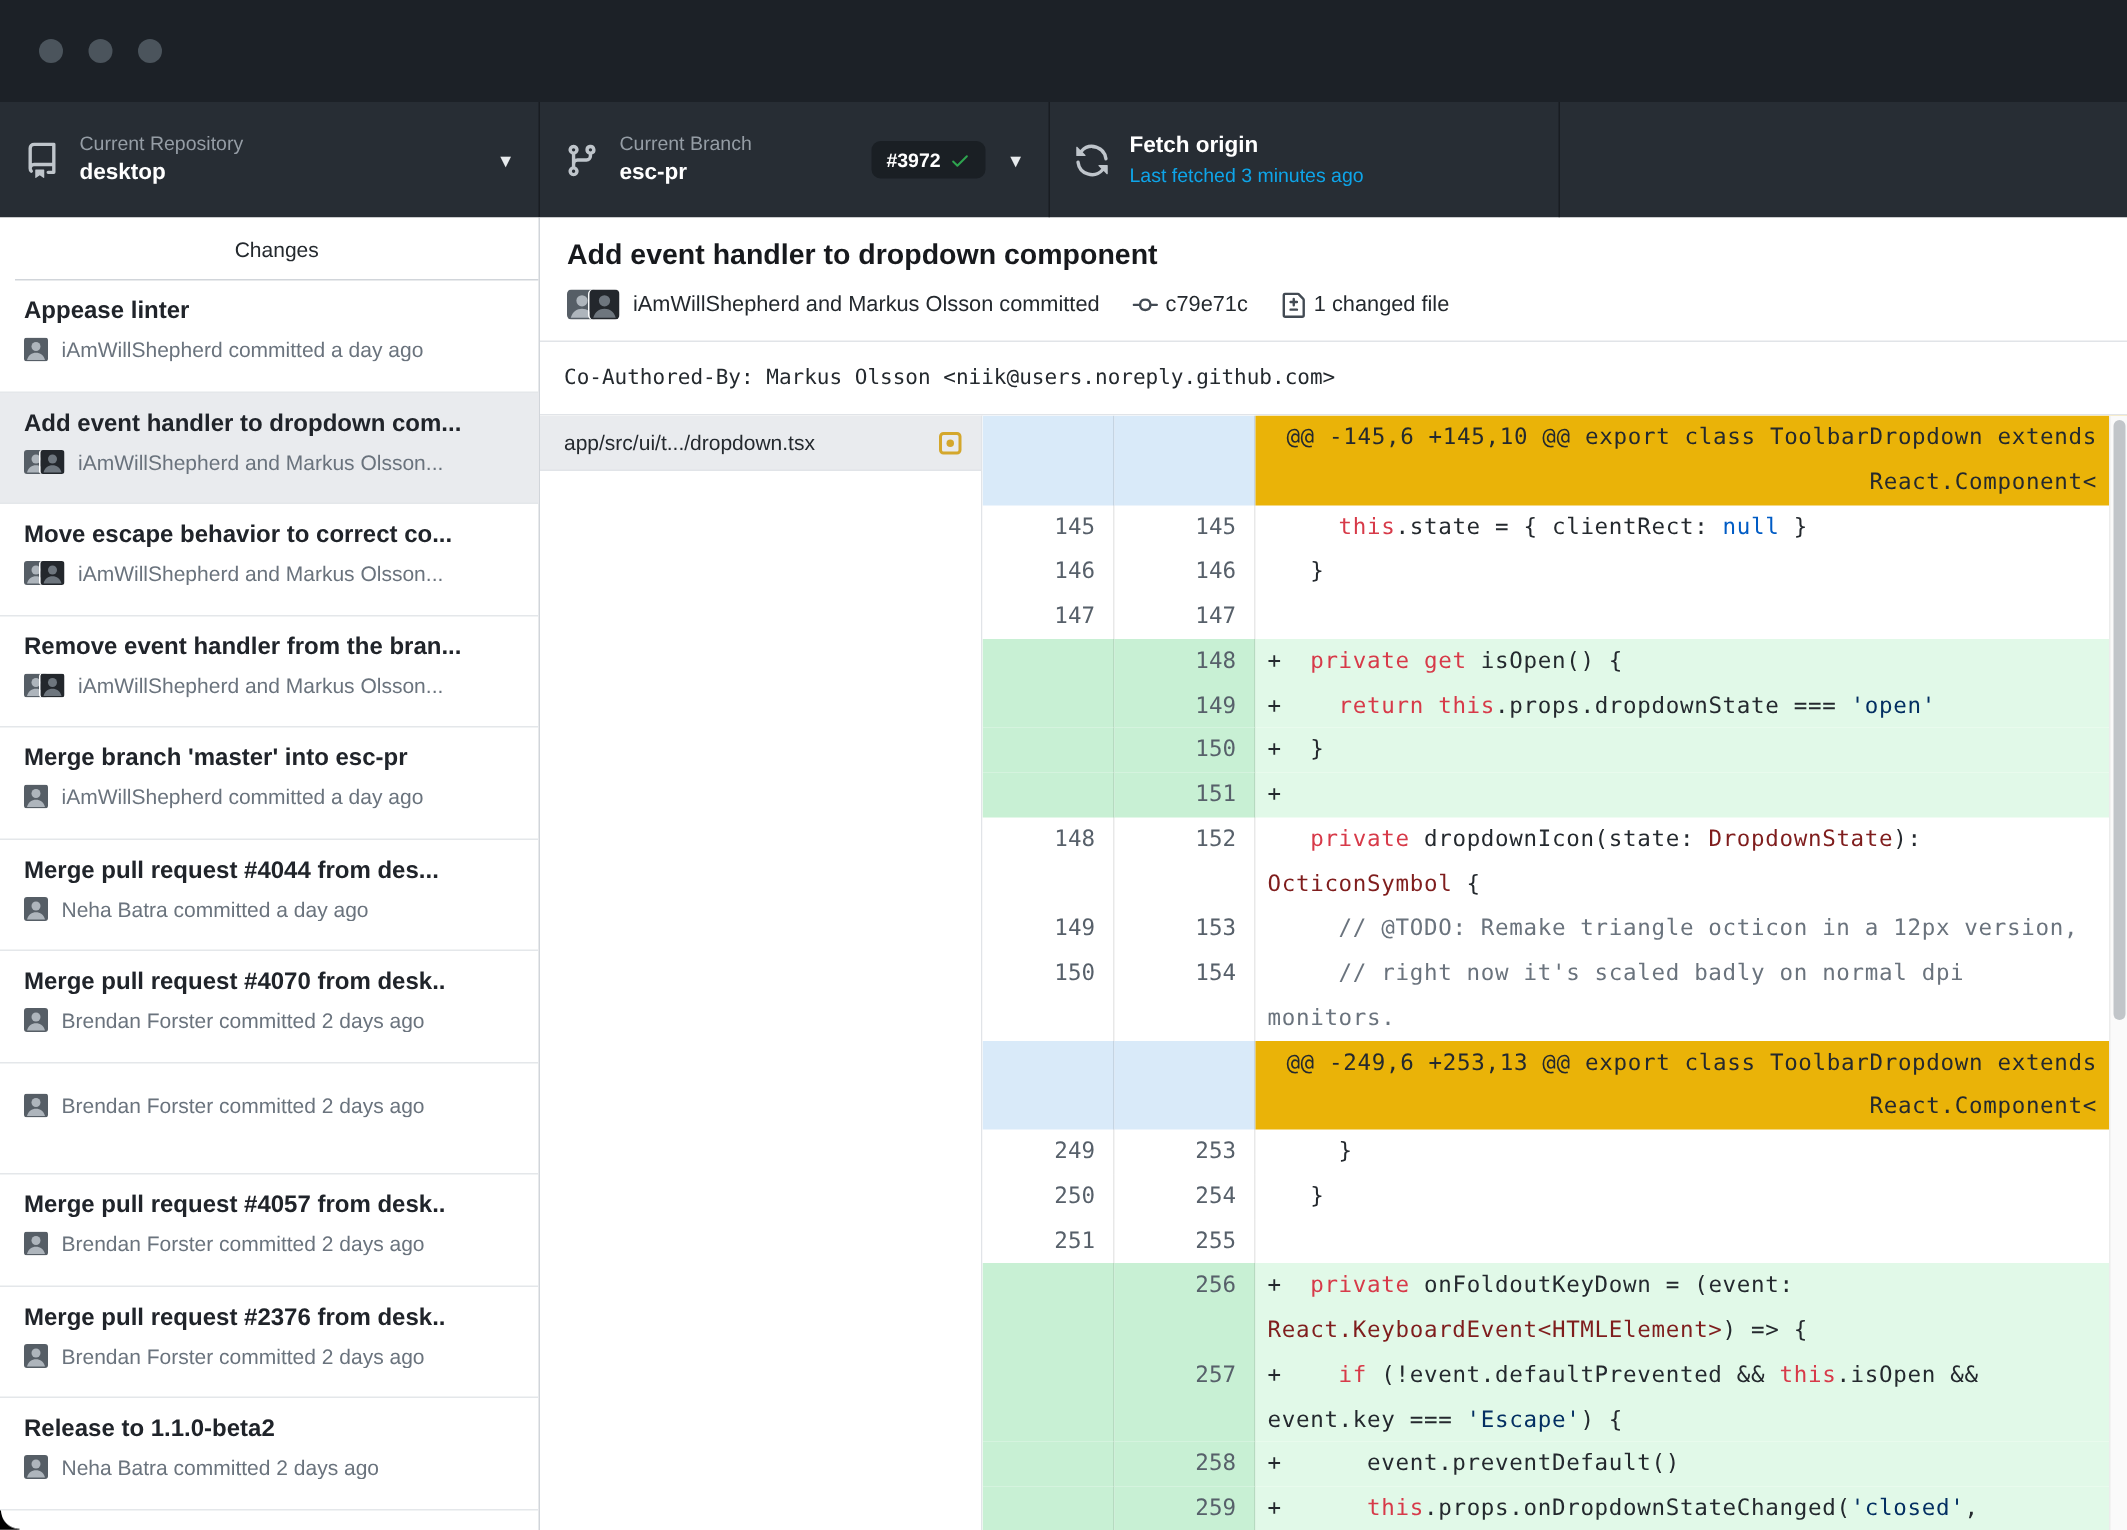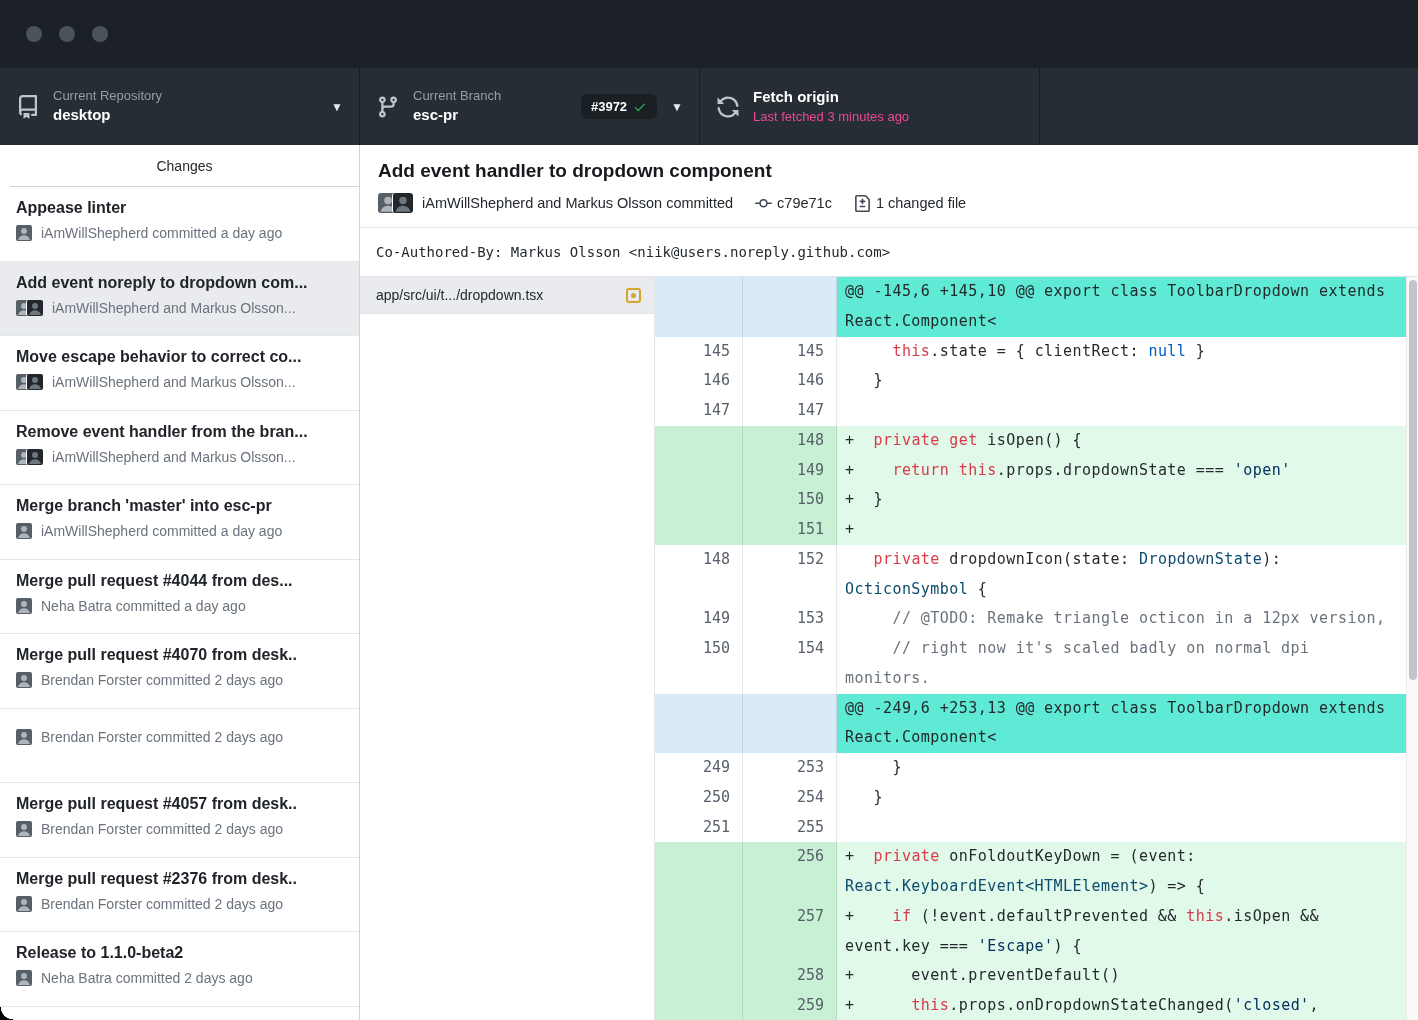--- a/index.html
+++ b/index.html
@@ -21,21 +21,21 @@
   .tb-icon { width:24px; height:24px; flex:0 0 auto; color:#bfc5cb; margin-right:13px; }
   .tb-icon svg { width:100%; height:100%; display:block; fill:currentColor; }
   .tb-text { display:flex; flex-direction:column; line-height:1.25; min-width:0; flex:1;justify-content:space-between; }
   .tb-label { font-size:13px; color:#959da5; margin-bottom:2px; }
   .tb-value { font-size:15px; font-weight:700; color:#fff; }
   .chev { color:#e7eaed; font-size:12px; margin-left:10px; }
   .pr-badge { display:flex; align-items:center; gap:6px; background:#1a1f24; border-radius:6px;
     padding:5px 10px; font-size:13px; font-weight:700; color:#fff; margin-right:4px; }
   .pr-badge svg { width:14px; height:14px; fill:#2ea44f; }
   .fetch .tb-value { font-size:15px; }
-  .tb-sub { font-size:13px; color:#ec4899; margin-top:2px; }
+  .tb-sub { font-size:13px; color:#0ea5e9; margin-top:2px; }
 
   
   .content { display:flex; height:875px; }
   .sidebar { width:360px; border-right:1px solid #d1d5da; display:flex; flex-direction:column; background:#fff; }
   .main { flex:1; display:flex; flex-direction:column; min-width:0; background:#fff; }
 
   
   .tabs { height:42px; display:flex; border-bottom:1px solid #d1d5da; flex:0 0 auto;margin-left:10px; }
   .tab { flex:1; display:flex; align-items:center; justify-content:center; font-size:14px;
     color:#24292e; position:relative; cursor:default; }
@@ -78,29 +78,29 @@
 
   .diff { flex:1; position:relative; overflow:hidden; background:#fff;
     font-family:"DejaVu Sans Mono","Liberation Mono",monospace; font-size:15px; line-height:29.75px; }
   .d-row { display:flex; align-items:flex-start; }
   .d-old, .d-new { flex:0 0 auto; text-align:right; padding-right:12px; color:#57606a;
     border-right:1px solid rgba(0,0,0,0.09); }
   .d-old { width:88px; }
   .d-new { width:94px; }
   .d-code { flex:1; min-width:0; padding:0 20px 0 8px; white-space:pre-wrap;
     overflow-wrap:break-word; word-wrap:break-word; letter-spacing:0.45px; color:#24292e; }
-  .d-row.hunk .d-code { background:#5eead4; }
+  .d-row.hunk .d-code { background:#eab308;text-align:right; }
   .d-row.hunk .d-old, .d-row.hunk .d-new { background:#d9eaf9; }
   .d-row.add .d-code { background:#e1f9e8; }
   .d-row.add .d-old, .d-row.add .d-new { background:#c8f0d4; }
   .d-row .cell-fill { align-self:stretch; }
   .sg-k { color:#d73a49; }
   .sg-s { color:#032f62; }
   .sg-n { color:#005cc5; }
-  .sg-t { color:#0c4a6e; }
+  .sg-t { color:#7f1d1d; }
   .sg-c { color:#6a737d; }
 
   
   .scroll-track { position:absolute; top:0; right:0; bottom:0; width:12px; background:#fafafa;
     border-left:1px solid #ececec; }
   .scroll-thumb { position:absolute; top:3px; right:1.5px; width:8px; height:400px;
     background:#c1c5c9; border-radius:4px; }
 
   
   .corner-bl { position:fixed; left:0; bottom:0; width:13px; height:13px;
@@ -178,21 +178,21 @@
               <svg class="avatar" viewBox="0 0 16 16">
                 <rect width="16" height="16" fill="#565e66"></rect>
                 <circle cx="8" cy="6" r="3" fill="#aeb5bc"></circle>
                 <path d="M2 15c.9-3.2 3.2-4.8 6-4.8s5.1 1.6 6 4.8Z" fill="#aeb5bc"></path>
               </svg>
             </span>
             <span>iAmWillShepherd committed a day ago</span>
           </div>
         </div>
         <div class="commit-item selected">
-          <div class="c-title">Add event noreply to dropdown com...</div>
+          <div class="c-title">Add event handler to dropdown com...</div>
           <div class="c-meta">
             <span class="av-stack">
               <svg class="avatar" viewBox="0 0 16 16">
                 <rect width="16" height="16" fill="#565e66"></rect>
                 <circle cx="8" cy="6" r="3" fill="#aeb5bc"></circle>
                 <path d="M2 15c.9-3.2 3.2-4.8 6-4.8s5.1 1.6 6 4.8Z" fill="#aeb5bc"></path>
               </svg>
               <svg class="avatar" viewBox="0 0 16 16">
                 <rect width="16" height="16" fill="#23272c"></rect>
                 <circle cx="8" cy="6" r="3" fill="#6e767e"></circle>

